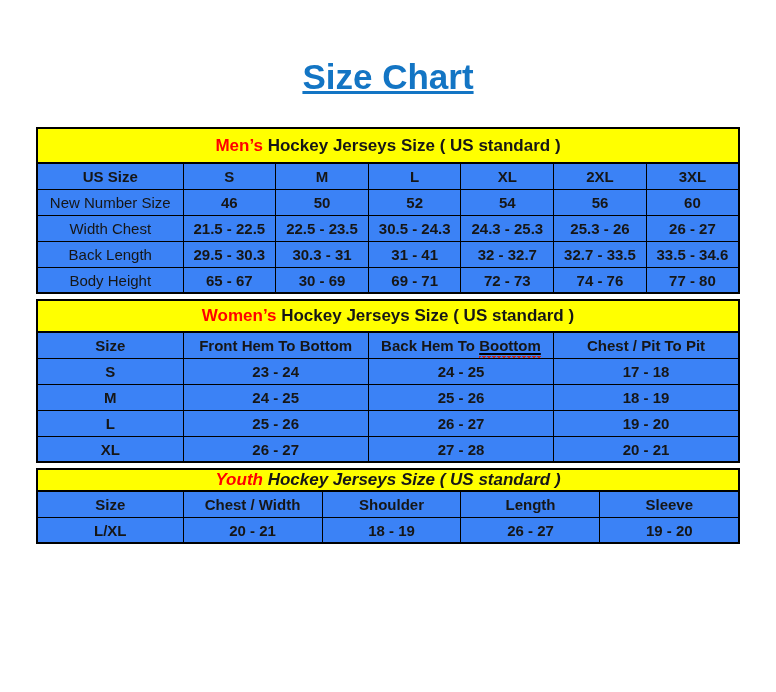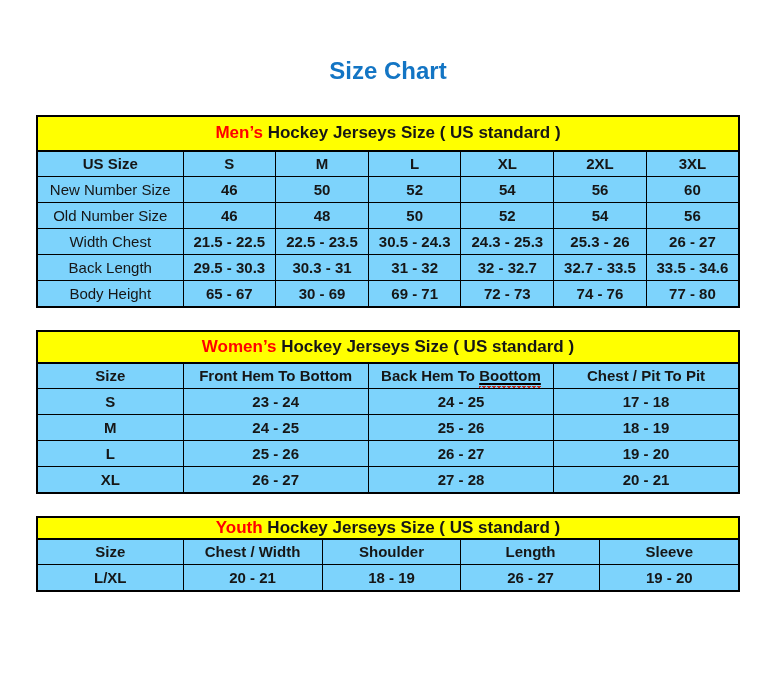--- a/index.html
+++ b/index.html
@@ -14,53 +14,54 @@
     margin: 0; padding: 0;
     width: 776px; height: 692px;
     background: #ffffff;
     font-family: "Liberation Sans", sans-serif;
     color: var(--text-dark);
     overflow: hidden;
   }
   .page-title {
     margin: 57px 0 30px 0;
     text-align: center;
-    font-size: 24px;
+    font-size: 35px;
     line-height: 1.15;
     font-weight: bold;
     color: var(--title-blue);
     letter-spacing: 0px;
+    text-decoration: underline;
   }
   .tables-wrap { width: 704px; margin: 0 auto; }
   table.size-table {
     border-collapse: collapse;
     table-layout: fixed;
     width: 100%;
     border: 2px solid var(--border-black);
-    background: #7dd3fc;
-  }
-  table.size-table + table.size-table { margin-top: 22px; }
+    background: #3b82f6;
+  }
+  table.size-table + table.size-table { margin-top: 5px; }
   .size-table th, .size-table td {
     border: 1.5px solid var(--border-black);
     text-align: center;
     vertical-align: middle;
     padding: 0 2px;
     font-size: 15px;
     height: 26px;
     color: var(--text-dark);
   }
   .size-table .caption {
     background: var(--header-yellow);
     font-size: 17px;
     font-weight: bold;
     border-bottom: 2px solid var(--border-black);
   }
   .t-mens  .caption { height: 35px; }
   .t-womens .caption { height: 32px; }
-  .t-youth .caption { height: 16px; }
+  .t-youth .caption { height: 16px; font-style: italic; }
   .caption .accent { color: var(--accent-red); }
   .header-row th { font-weight: bold; }
   tbody th.row-label { font-weight: bold; }
   
   .t-mens tbody th.row-label { font-weight: normal; }
   tbody td.data-cell { font-weight: bold; }
   
   .misspelled {
     text-decoration: underline solid var(--border-black);
     text-decoration-thickness: 1.5px;
@@ -115,42 +116,33 @@
         <tr>
           <th class="row-label">New Number Size</th>
           <td class="data-cell">46</td>
           <td class="data-cell">50</td>
           <td class="data-cell">52</td>
           <td class="data-cell">54</td>
           <td class="data-cell">56</td>
           <td class="data-cell">60</td>
         </tr>
         <tr>
-          <th class="row-label">Old Number Size</th>
-          <td class="data-cell">46</td>
-          <td class="data-cell">48</td>
-          <td class="data-cell">50</td>
-          <td class="data-cell">52</td>
-          <td class="data-cell">54</td>
-          <td class="data-cell">56</td>
-        </tr>
-        <tr>
           <th class="row-label">Width Chest</th>
           <td class="data-cell">21.5 - 22.5</td>
           <td class="data-cell">22.5 - 23.5</td>
           <td class="data-cell">30.5 - 24.3</td>
           <td class="data-cell">24.3 - 25.3</td>
           <td class="data-cell">25.3 - 26</td>
           <td class="data-cell">26 - 27</td>
         </tr>
         <tr>
           <th class="row-label">Back Length</th>
           <td class="data-cell">29.5 - 30.3</td>
           <td class="data-cell">30.3 - 31</td>
-          <td class="data-cell">31 - 32</td>
+          <td class="data-cell">31 - 41</td>
           <td class="data-cell">32 - 32.7</td>
           <td class="data-cell">32.7 - 33.5</td>
           <td class="data-cell">33.5 - 34.6</td>
         </tr>
         <tr>
           <th class="row-label">Body Height</th>
           <td class="data-cell">65 - 67</td>
           <td class="data-cell">30 - 69</td>
           <td class="data-cell">69 - 71</td>
           <td class="data-cell">72 - 73</td>

